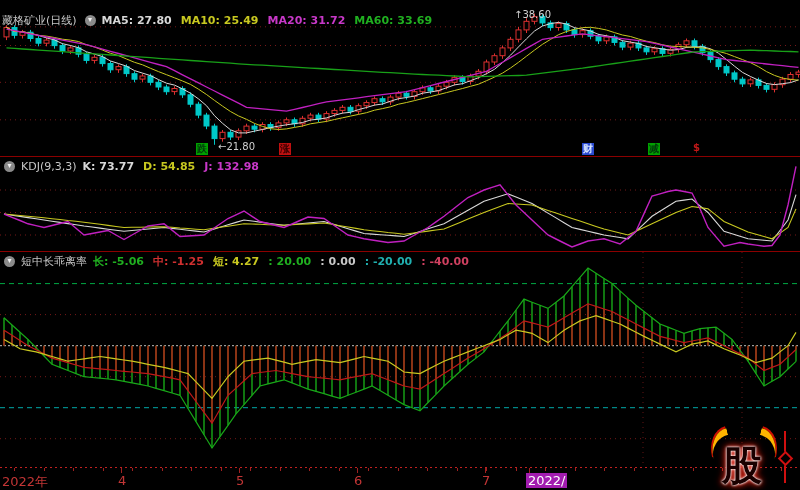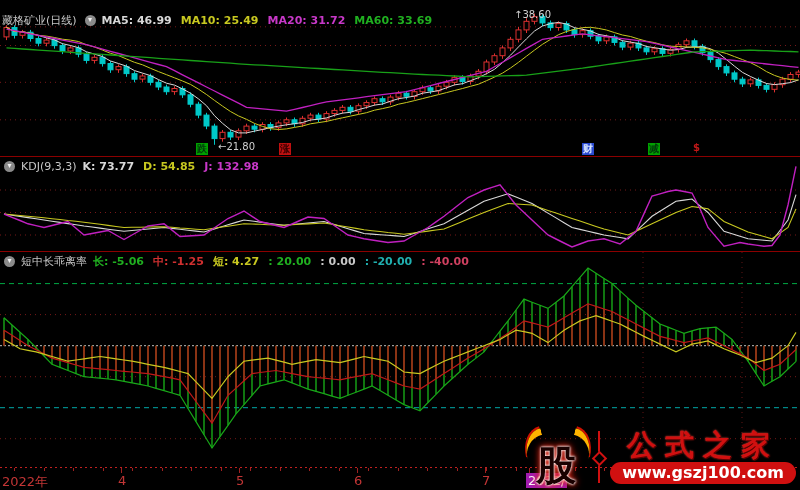--- a/index.html
+++ b/index.html
@@ -482,21 +482,21 @@
       <polyline points="4,78.2 12,83.3 20,88.5 28,93.7 36,97.8 44,101.9 52,106.1 60,108.4 68,110.7 76,113.0 84,115.4 92,116.1 100,116.9 108,117.7 116,118.5 124,119.3 132,120.0 140,120.8 148,121.6 156,123.1 164,124.7 172,126.2 180,127.8 188,138.6 196,149.5 204,160.3 212,171.2 220,157.2 228,143.3 236,136.1 244,128.8 252,121.6 260,120.5 268,119.5 276,118.5 284,120.0 292,121.6 300,123.1 308,124.7 316,125.5 324,126.2 332,127.0 340,127.8 348,126.2 356,124.7 364,123.1 372,121.6 380,124.7 388,127.8 396,130.9 404,134.0 412,135.5 420,137.1 428,131.9 436,126.7 444,121.6 452,116.4 460,111.2 468,106.1 476,101.4 484,96.8 492,91.6 500,86.4 508,81.3 516,75.1 524,68.9 532,70.9 540,73.0 548,75.1 556,70.4 564,65.8 572,61.1 580,56.4 588,51.8 596,54.4 604,57.0 612,59.5 620,63.7 628,67.8 636,72.0 644,76.1 652,80.2 660,84.4 668,86.4 676,88.5 684,90.6 692,89.0 700,87.5 708,85.9 716,89.8 724,93.7 732,97.8 740,101.9 748,106.1 756,112.3 764,118.5 772,115.4 780,112.3 788,104.9 796,97.5" fill="none" stroke="#c01818" stroke-width="1.2"></polyline>
       <polyline points="4,87.5 12,92.1 20,96.8 28,98.3 36,99.9 44,102.2 52,104.5 60,106.8 68,109.2 76,108.0 84,106.8 92,105.7 100,104.5 108,105.7 116,106.8 124,108.0 132,109.2 140,110.7 148,112.3 156,113.8 164,115.4 172,117.4 180,119.5 188,121.6 196,129.8 204,138.1 212,146.4 220,135.5 228,124.7 236,116.9 244,109.2 252,108.1 260,107.1 268,106.1 276,108.1 284,110.2 292,112.3 300,110.7 308,109.2 316,107.6 324,108.7 332,109.7 340,110.7 348,108.7 356,106.6 364,104.5 372,106.1 380,107.6 388,109.2 396,114.6 404,120.0 412,120.8 420,121.6 428,117.4 436,113.3 444,109.2 452,106.1 460,103.0 468,99.9 476,96.8 484,93.7 492,90.6 500,87.5 508,82.8 516,78.2 524,79.7 532,81.3 540,85.9 548,90.6 556,84.4 564,78.2 572,73.5 580,68.9 588,66.2 596,63.6 604,66.4 612,69.2 620,72.0 628,76.1 636,80.2 644,84.4 652,88.2 660,92.1 668,96.0 676,99.9 684,96.0 692,92.1 700,90.6 708,89.0 716,92.9 724,96.8 732,99.9 740,103.0 748,106.8 756,110.7 764,108.4 772,106.1 780,99.9 788,93.7 796,80.4" fill="none" stroke="#c8c820" stroke-width="1.2"></polyline>
     </svg>
 
   <div class="sep" style="top:156px"></div>
   <div class="sep" style="top:251px"></div>
 
   <div class="panel-header" style="top:14px">
     <span class="name">藏格矿业(日线)</span>
     <span class="circle-icon">▾</span>
-    <span id="ma-values"><span class="hitem" style="color: rgb(216, 216, 216);">MA5: 46.99</span><span class="hitem" style="color: rgb(200, 200, 32);">MA10: 25.49</span><span class="hitem" style="color: rgb(200, 56, 200);">MA20: 31.72</span><span class="hitem" style="color: rgb(32, 176, 32);">MA60: 33.69</span></span>
+    <span id="ma-values"><span class="hitem" style="color: rgb(216, 216, 216);">MA5: 27.80</span><span class="hitem" style="color: rgb(200, 200, 32);">MA10: 25.49</span><span class="hitem" style="color: rgb(200, 56, 200);">MA20: 31.72</span><span class="hitem" style="color: rgb(32, 176, 32);">MA60: 33.69</span></span>
   </div>
 
   <div class="panel-header" style="top:160px">
     <span class="circle-icon">▾</span>
     <span class="name">KDJ(9,3,3)</span>
     <span id="kdj-values"><span class="hitem" style="color: rgb(216, 216, 216);">K: 73.77</span><span class="hitem" style="color: rgb(200, 200, 32);">D: 54.85</span><span class="hitem" style="color: rgb(200, 56, 200);">J: 132.98</span></span>
   </div>
 
   <div class="panel-header" style="top:255px">
     <span class="circle-icon">▾</span>
@@ -564,19 +564,15 @@
 
   <div class="logo">
     <div class="logo-bull">
       <div class="horn l"></div>
       <div class="horn r"></div>
       <div class="logo-stock-char">股</div>
     </div>
     <div class="logo-divider">
       <span class="logo-diamond"></span>
     </div>
-    <div class="logo-right">
-      <div class="logo-name">公式之家</div>
-      <div class="logo-pill">www.gszj100.com</div>
-    </div>
   </div>
 
 </div>
 
 </body></html>

